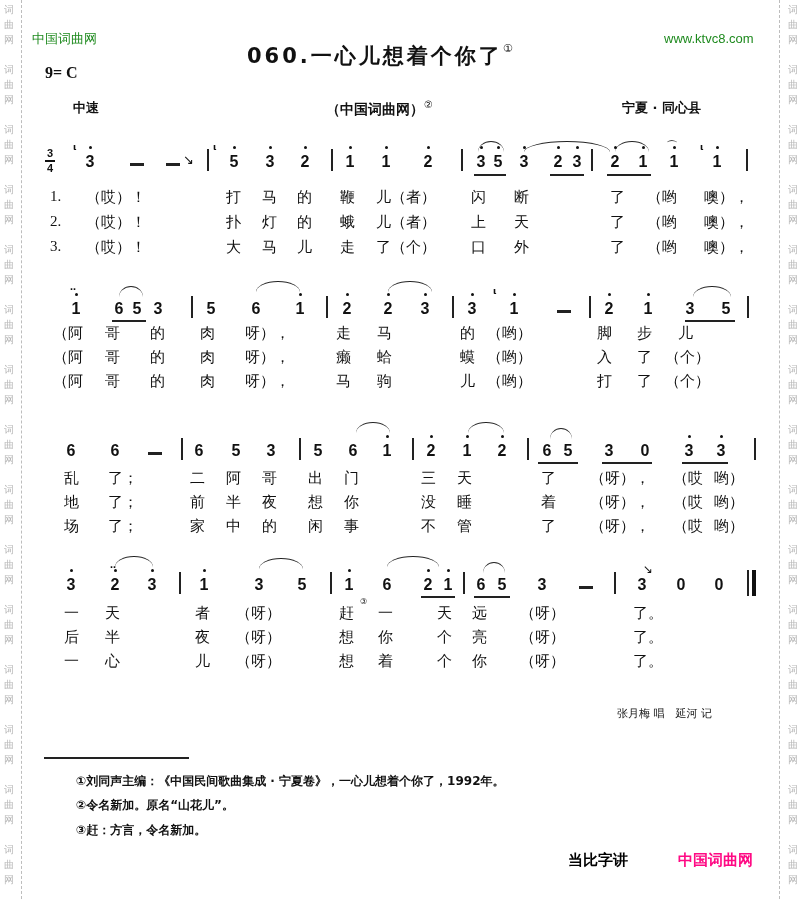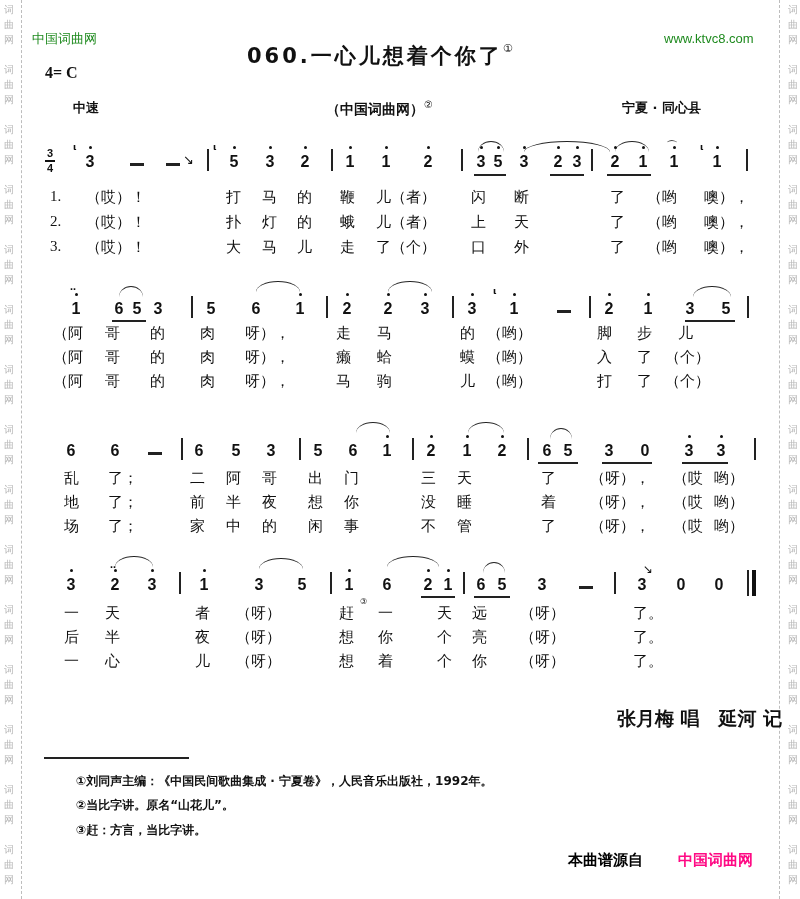--- a/index.html
+++ b/index.html
@@ -25,21 +25,21 @@
   .bar { position:absolute; width:2px; height:22px; background:#222; }
   .dbar { position:absolute; width:6px; height:26px; border-left:2px solid #222; }
   .dbar::after { content:""; position:absolute; left:3px; top:0; width:4px; height:26px; background:#111; }
   .uline { position:absolute; height:1.5px; background:#222; }
   .slur { position:absolute; height:10px; border-top:1.6px solid #222; border-radius:50% 50% 0 0 / 100% 100% 0 0; }
   .dash { position:absolute; width:14px; height:2.5px; background:#222; }
   .ornament { position:absolute; font-size:9px; font-weight:bold; line-height:9px; }
   .timesig { left:45px; top:148px; font-family:"Liberation Sans", sans-serif; font-weight:bold; font-size:11px; line-height:11px; text-align:center; width:10px; }
   .timesig .line { height:1.5px; background:#111; margin:1px 0; }
   .ly { position:absolute; font-size:15px; }
-  .credits { left:617px; top:706px; font-size:19px; font-weight:bold; }
+  .credits { left:617px; top:706px; font-size:11px; font-weight:normal; }
   .fn-rule { left:44px; top:757px; width:145px; height:2px; background:#222; }
   .fn { position:absolute; left:76px; font-size:12px; font-weight:bold; }
   .source { left:568px; top:851px; font-size:15px; font-weight:bold; color:#000; }
   .source-site { left:678px; top:851px; font-size:15px; font-weight:bold; color:#ff0a84; }
 </style>
 </head>
 <body>
 
 <div class="wm-col left" id="wmL">
     <div class="wm-group" style="top: 2px;">词<br>曲<br>网</div>
@@ -75,21 +75,21 @@
     <div class="wm-group" style="top: 722px;">词<br>曲<br>网</div>
     <div class="wm-group" style="top: 782px;">词<br>曲<br>网</div>
     <div class="wm-group" style="top: 842px;">词<br>曲<br>网</div>
   </div>
 <div class="wm-line" style="left:779px"></div>
 
 <div class="abs site-left">中国词曲网</div>
 <div class="abs site-right">www.ktvc8.com</div>
 
 <div class="abs title"><span>060.一心儿想着个你了</span><sup>①</sup></div>
-<div class="abs key">4= C</div>
+<div class="abs key">9= C</div>
 <div class="abs tempo">中速</div>
 <div class="abs subtitle"><span>（中国词曲网）</span><sup>②</sup></div>
 <div class="abs region">宁夏 · 同心县</div>
 
 <div class="abs timesig">
   <div>3</div>
   <div class="line"></div>
   <div>4</div>
 </div>
 
@@ -394,18 +394,18 @@
     <span class="ly" style="left:437px;top:652px">个</span>
     <span class="ly" style="left:472px;top:652px">你</span>
     <span class="ly" style="left:520px;top:652px">（呀）</span>
     <span class="ly" style="left:633px;top:652px">了。</span>
   </div>
 </div>
 
 <div class="abs credits">张月梅 唱　延河 记</div>
 
 <div class="abs fn-rule"></div>
-<div class="fn" style="top:773px"><span>①</span><span>刘同声主编：《中国民间歌曲集成 · 宁夏卷》，人民音乐出版社，1992年。</span></div>
-<div class="fn" style="top:797px"><span>②</span><span>当比字讲。原名“山花儿”。</span></div>
-<div class="fn" style="top:822px"><span>③</span><span>赶：方言，当比字讲。</span></div>
-
-<div class="abs source">本曲谱源自</div>
+<div class="fn" style="top:773px"><span>①</span><span>刘同声主编：《中国民间歌曲集成 · 宁夏卷》，一心儿想着个你了，1992年。</span></div>
+<div class="fn" style="top:797px"><span>②</span><span>令名新加。原名“山花儿”。</span></div>
+<div class="fn" style="top:822px"><span>③</span><span>赶：方言，令名新加。</span></div>
+
+<div class="abs source">当比字讲</div>
 <div class="abs source-site">中国词曲网</div>
 
 </body></html>

